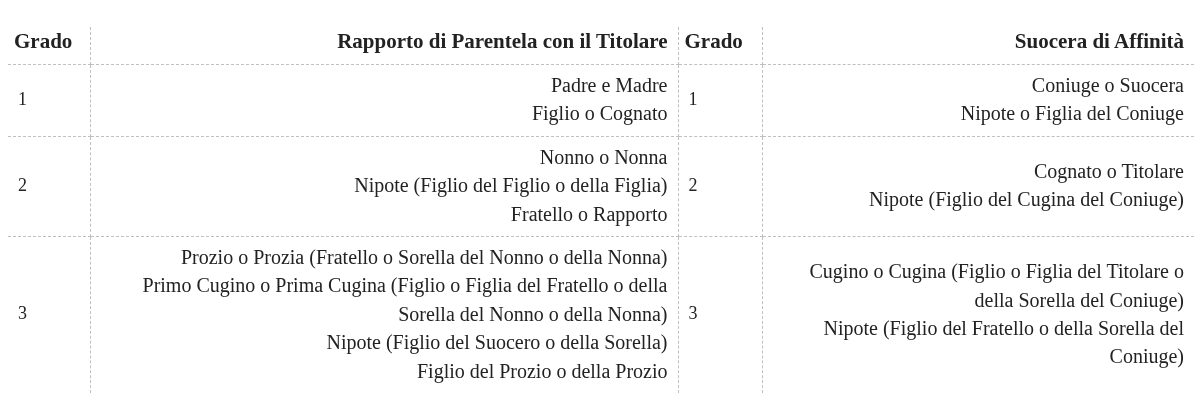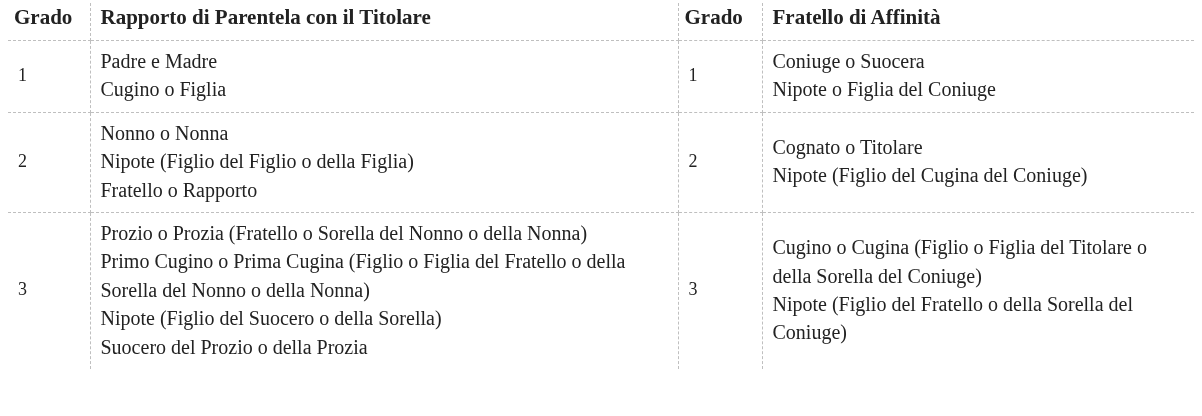--- a/index.html
+++ b/index.html
@@ -9,21 +9,21 @@
   }
   body {
     width: 1202px;
     height: 416px;
     font-family: "Liberation Serif", "DejaVu Serif", serif;
     color: #222222;
     overflow: hidden;
   }
   .table-wrap {
     box-sizing: border-box;
-    padding: 3px 8px 8px 8px;
+    padding: 27px 8px 8px 8px;
     width: 1148px;
   }
   table.kinship {
     border-collapse: collapse;
     width: 1186px;
     table-layout: fixed;
   }
   table.kinship th,
   table.kinship td {
     border: 1px dashed #bfbfbf;
@@ -36,32 +36,32 @@
     font-weight: bold;
     font-size: 21px;
     padding-top: 2px;
     padding-bottom: 10px;
   }
   thead th.grade-head {
     text-align: left;
     padding-left: 6px;
   }
   thead th.rel-head {
-    text-align: left;
+    text-align: right;
   }
   td.grade-cell {
     font-size: 18px;
     text-align: left;
     vertical-align: middle;
     padding-left: 6px;
   }
   td.rel-cell {
     font-size: 20px;
     line-height: 1.42;
-    text-align: left;
+    text-align: right;
   }
   .col-grade-1 { width: 82px; }
   .col-par     { width: 588px; }
   .col-grade-2 { width: 84px; }
   .col-aff     { width: 432px; }
   .line { display: block; white-space: nowrap; }
   .line.wrap { white-space: normal; }
   
   table.kinship tr > *:first-child { border-left: none; }
   table.kinship tr > *:last-child { border-right: none; }
@@ -76,29 +76,29 @@
       <col class="col-grade-1">
       <col class="col-par">
       <col class="col-grade-2">
       <col class="col-aff">
     </colgroup>
     <thead>
       <tr>
         <th class="grade-head">Grado</th>
         <th class="rel-head">Rapporto di Parentela con il Titolare</th>
         <th class="grade-head">Grado</th>
-        <th class="rel-head">Fratello di Affinità</th>
+        <th class="rel-head">Suocera di Affinità</th>
       </tr>
     </thead>
     <tbody>
       <tr>
         <td class="grade-cell">1</td>
         <td class="rel-cell">
           <span class="line">Padre e Madre</span>
-          <span class="line">Cugino o Figlia</span>
+          <span class="line">Figlio o Cognato</span>
         </td>
         <td class="grade-cell">1</td>
         <td class="rel-cell">
           <span class="line">Coniuge o Suocera</span>
           <span class="line">Nipote o Figlia del Coniuge</span>
         </td>
       </tr>
       <tr>
         <td class="grade-cell">2</td>
         <td class="rel-cell">
@@ -111,21 +111,21 @@
           <span class="line">Cognato o Titolare</span>
           <span class="line">Nipote (Figlio del Cugina del Coniuge)</span>
         </td>
       </tr>
       <tr>
         <td class="grade-cell">3</td>
         <td class="rel-cell">
           <span class="line">Prozio o Prozia (Fratello o Sorella del Nonno o della Nonna)</span>
           <span class="line wrap">Primo Cugino o Prima Cugina (Figlio o Figlia del Fratello o della Sorella del Nonno o della Nonna)</span>
           <span class="line">Nipote (Figlio del Suocero o della Sorella)</span>
-          <span class="line">Suocero del Prozio o della Prozia</span>
+          <span class="line">Figlio del Prozio o della Prozio</span>
         </td>
         <td class="grade-cell">3</td>
         <td class="rel-cell">
           <span class="line wrap">Cugino o Cugina (Figlio o Figlia del Titolare o della Sorella del Coniuge)</span>
           <span class="line wrap">Nipote (Figlio del Fratello o della Sorella del Coniuge)</span>
         </td>
       </tr>
     </tbody>
   </table>
 </div>

